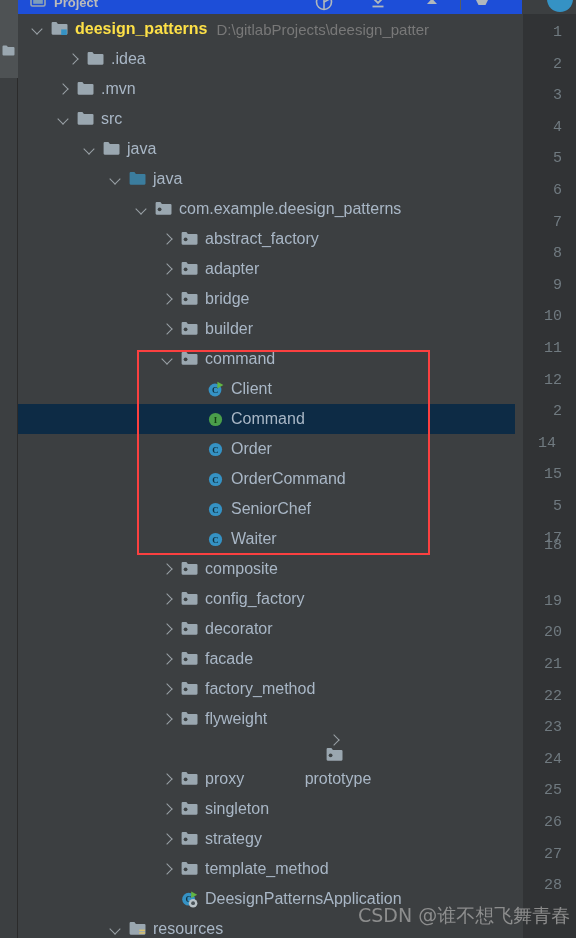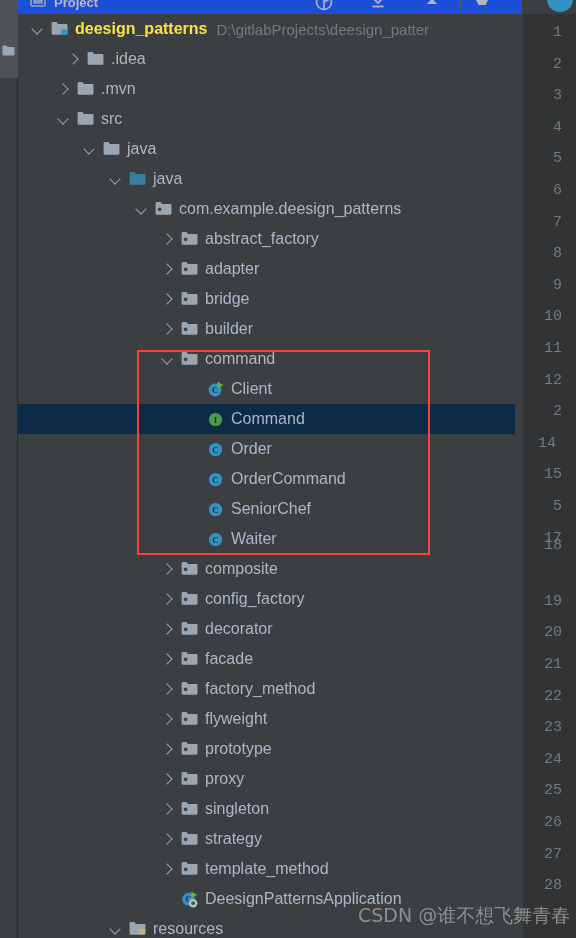--- a/index.html
+++ b/index.html
@@ -448,21 +448,21 @@
       <div class="tree-row" style="padding-left: 143px;">
         <span class="arrow right"></span>
         <span class="icon-box">
           <svg viewBox="0 0 17 17" width="17" height="17">
             <path d="M0.6 2.2 A1.1 1.1 0 0 1 1.7 1.1 H5.4 L6.9 2.9 H15.4 A1.1 1.1 0 0 1 16.5 4 V12.6 A1.1 1.1 0 0 1 15.4 13.7 H1.7 A1.1 1.1 0 0 1 0.6 12.6 Z" fill="#9aa7b0"></path>
             <circle cx="4.6" cy="8.3" r="1.9" fill="#3d4244"></circle>
           </svg>
         </span>
         <span class="label">flyweight</span>
       </div>
-      <div class="tree-row" style="padding-left: 143px;">
+      <div class="tree-row" style="padding-left: 143px; flex-direction: column;">
         <span class="arrow right"></span>
         <span class="icon-box">
           <svg viewBox="0 0 17 17" width="17" height="17">
             <path d="M0.6 2.2 A1.1 1.1 0 0 1 1.7 1.1 H5.4 L6.9 2.9 H15.4 A1.1 1.1 0 0 1 16.5 4 V12.6 A1.1 1.1 0 0 1 15.4 13.7 H1.7 A1.1 1.1 0 0 1 0.6 12.6 Z" fill="#9aa7b0"></path>
             <circle cx="4.6" cy="8.3" r="1.9" fill="#3d4244"></circle>
           </svg>
         </span>
         <span class="label">prototype</span>
       </div>
       <div class="tree-row" style="padding-left: 143px;">

